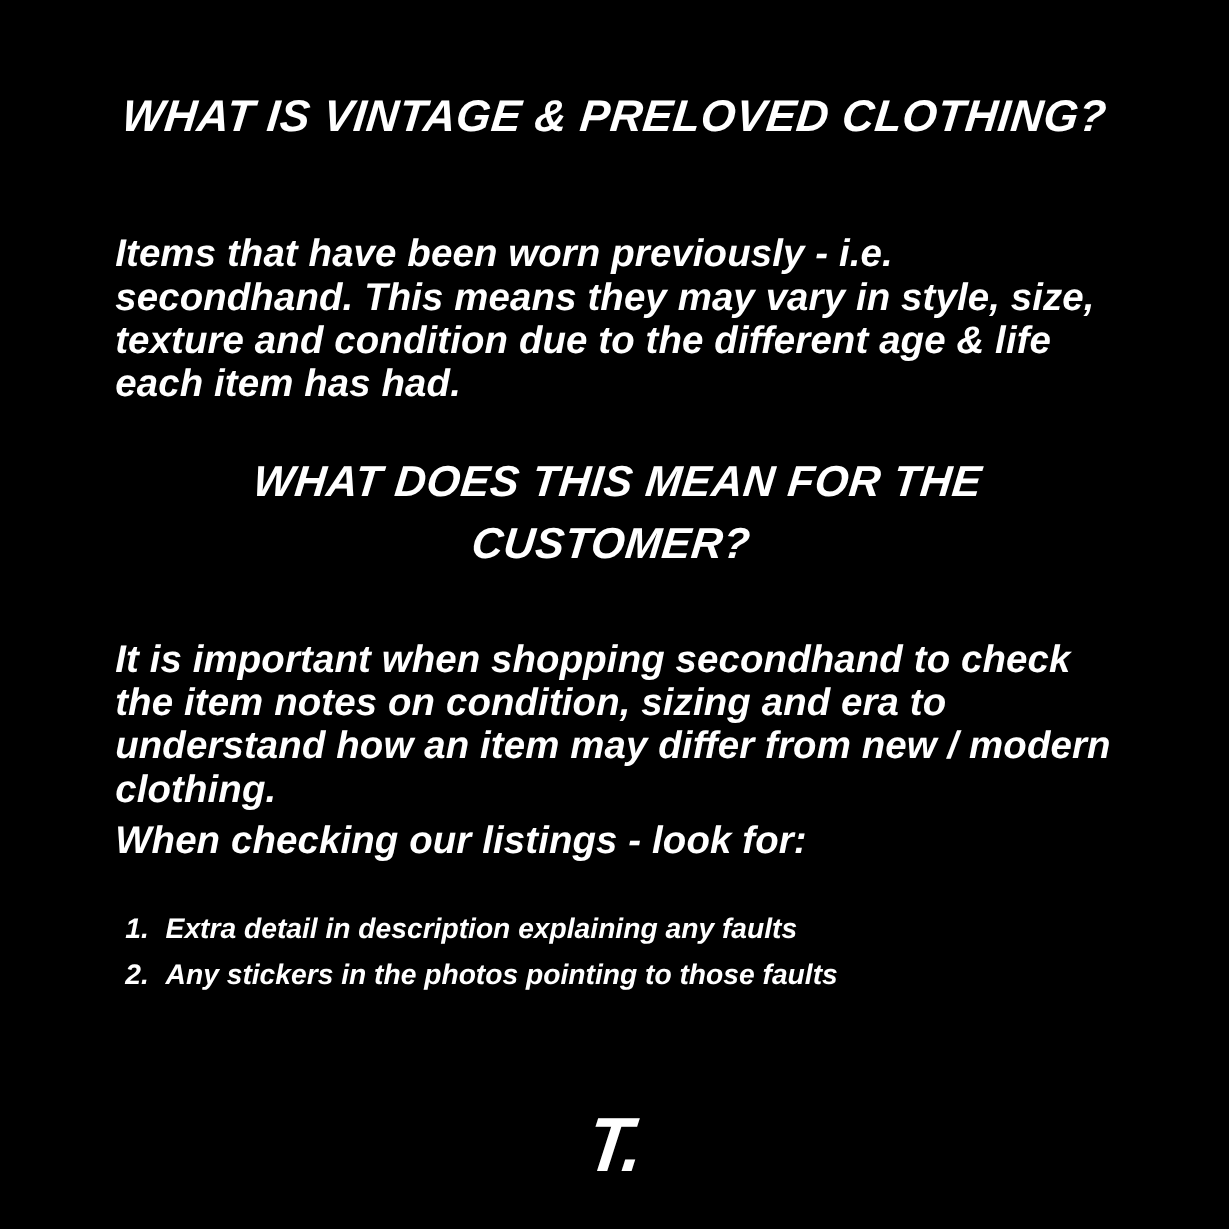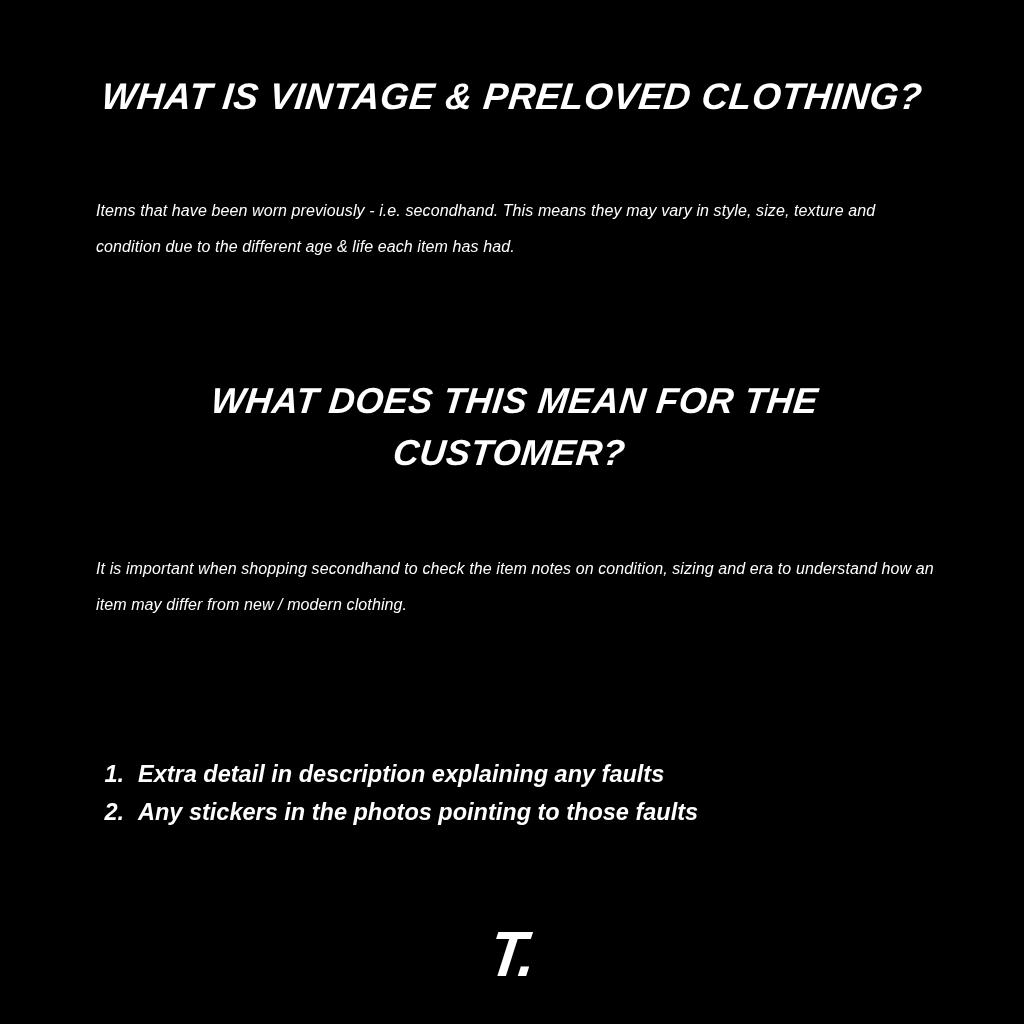--- a/index.html
+++ b/index.html
@@ -50,39 +50,38 @@
     top: 375px;
     left: 112px;
     width: 800px;
     font-size: 36px;
     line-height: 52px;
   }
 
   
   .body-text {
     position: absolute;
-    font-size: 16px;
+    font-size: 32px;
     line-height: 36px;
-    font-weight: normal;
+    font-weight: bold;
     font-style: italic;
     color: #ffffff;
     letter-spacing: 0.1px;
   }
 
   #para-1 {
     top: 193px;
     left: 96px;
     width: 842px;
   }
 
   #para-2 {
     top: 531px;
     left: 96px;
     width: 848px;
-    margin-top: 20px;
   }
 
   #para-3 {
     top: 682px;
     left: 96px;
     width: 800px;
   }
 
   
   #check-list {
@@ -142,20 +141,21 @@
 <div class="slide">
 
   <h1 class="heading" id="heading-1">WHAT IS VINTAGE &amp; PRELOVED CLOTHING?</h1>
 
   <p class="body-text" id="para-1">Items that have been worn previously - i.e. secondhand. This means they may vary in style, size, texture and condition due to the different age &amp; life each item has had.</p>
 
   <h2 class="heading" id="heading-2">WHAT DOES THIS MEAN FOR THE CUSTOMER?</h2>
 
   <p class="body-text" id="para-2">It is important when shopping secondhand to check the item notes on condition, sizing and era to understand how an item may differ from new / modern clothing.</p>
 
+  <p class="body-text" id="para-3">When checking our listings - look for:</p>
 
   <ol id="check-list">
     <li>
       <span class="marker">1.</span>
       <span class="item-text">Extra detail in description explaining any faults</span>
     </li>
     <li>
       <span class="marker">2.</span>
       <span class="item-text">Any stickers in the photos pointing to those faults</span>
     </li>

